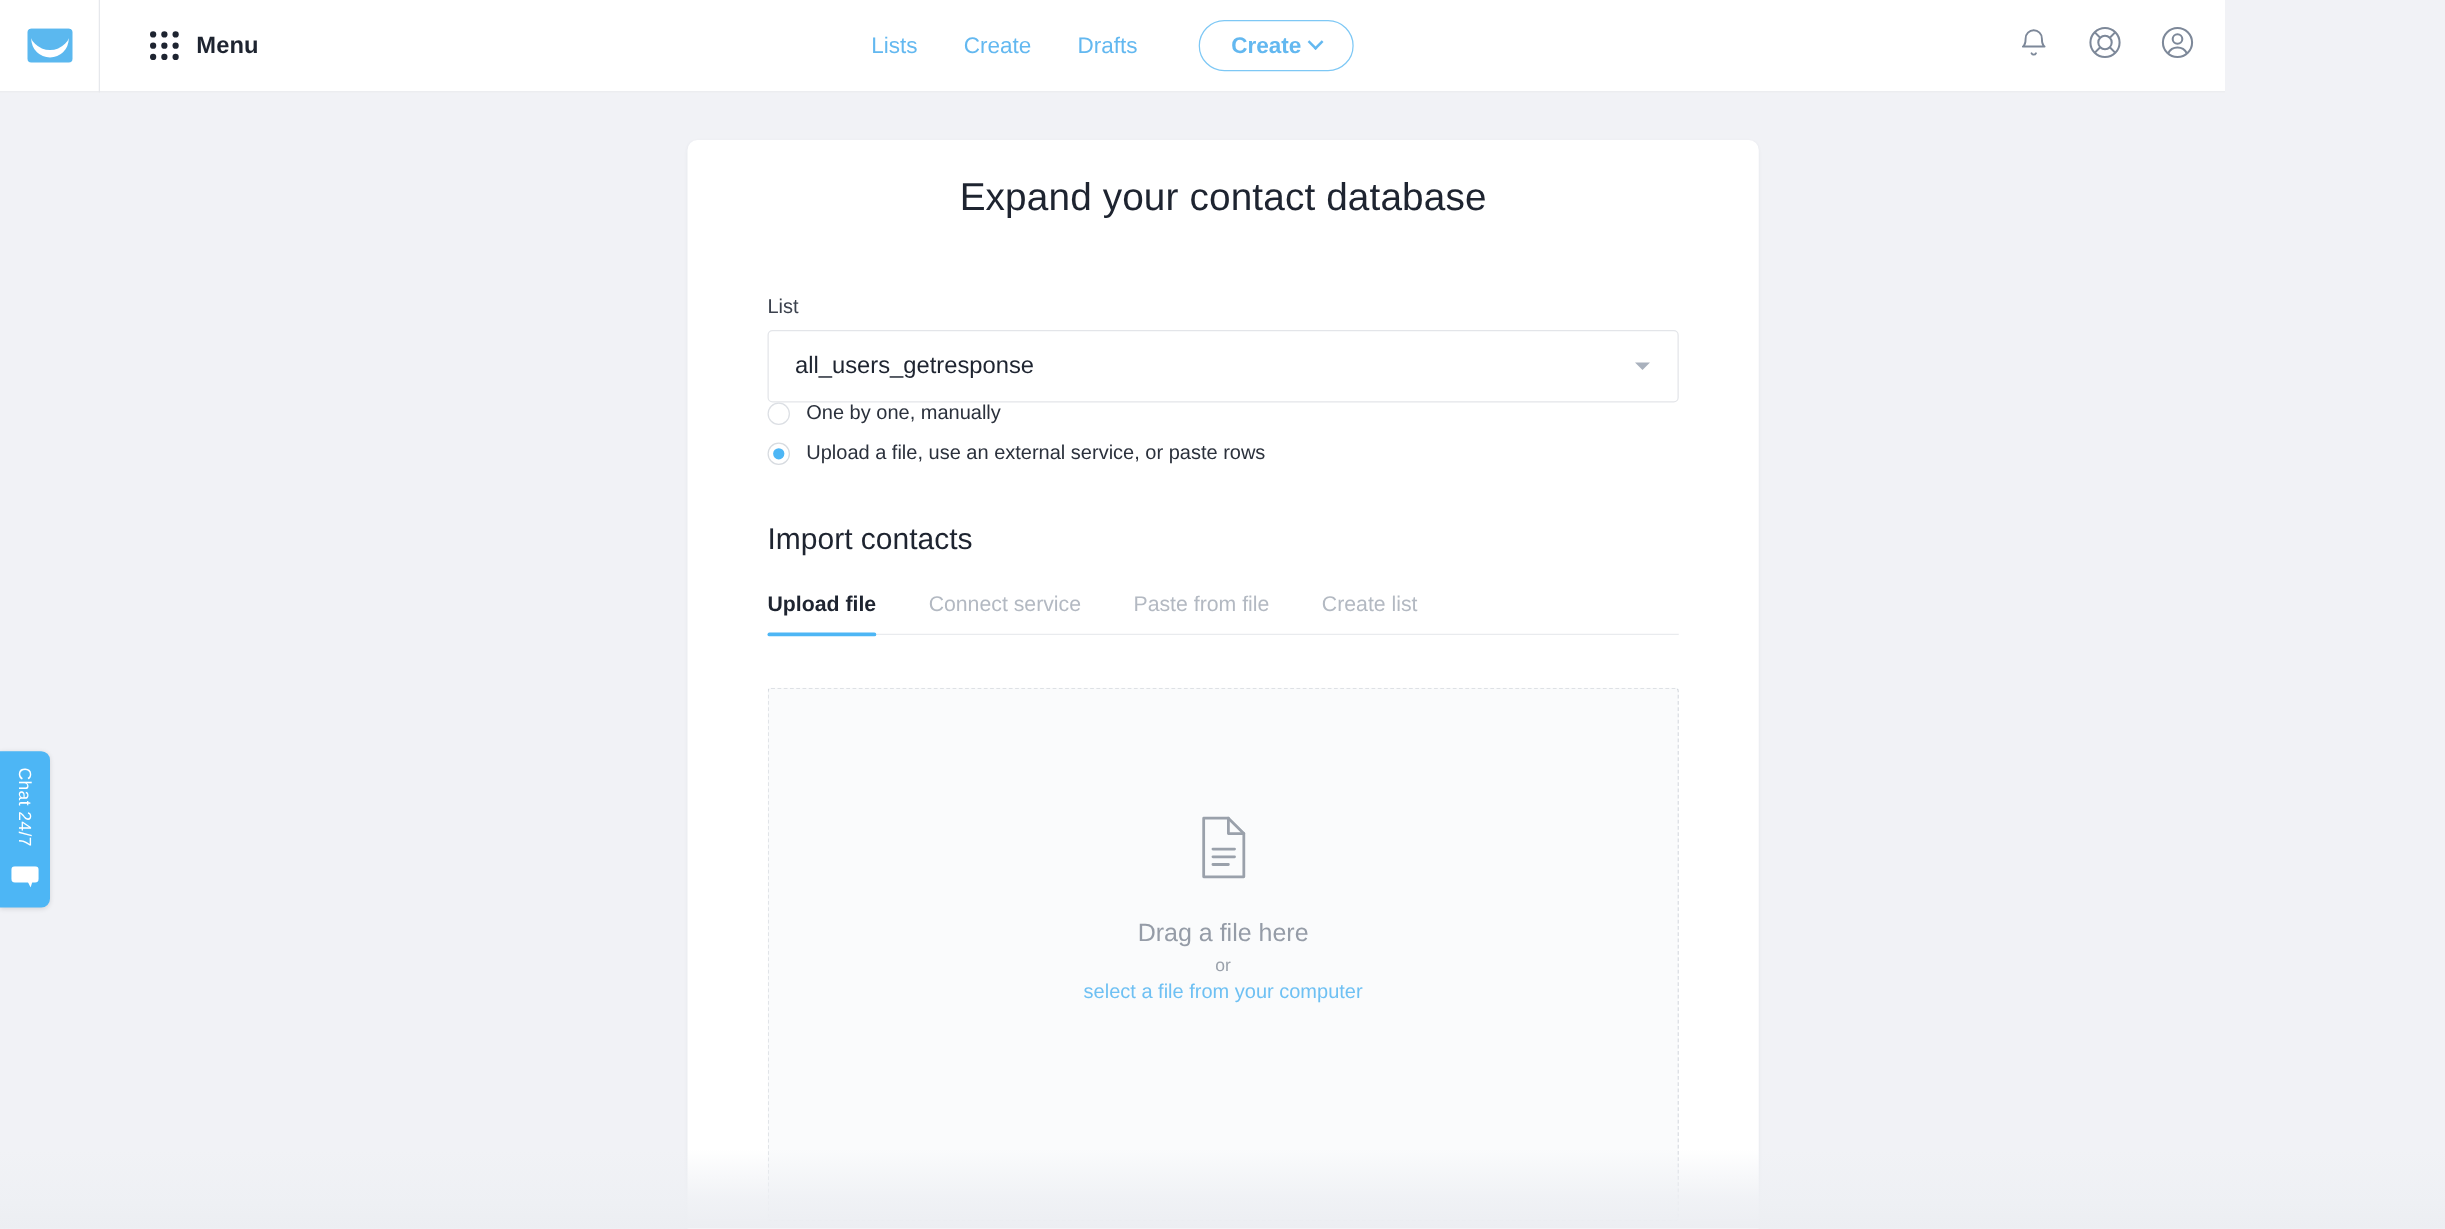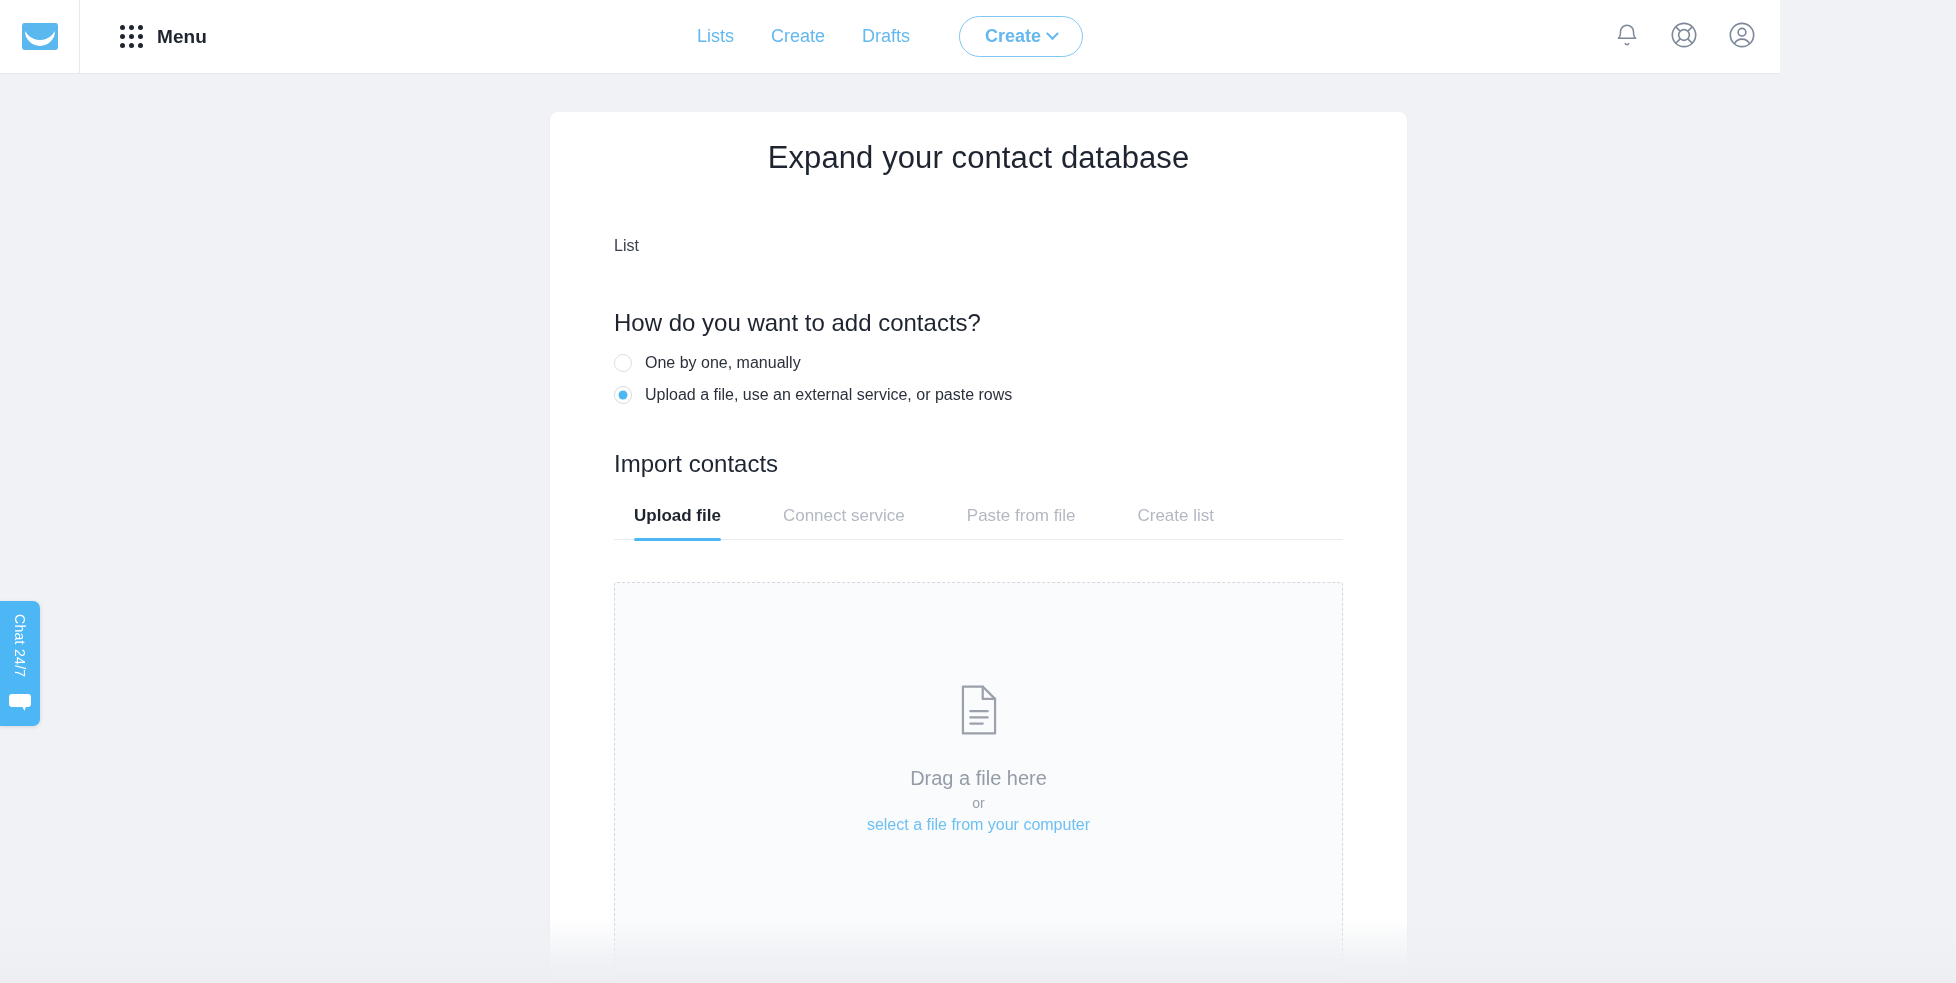--- a/index.html
+++ b/index.html
@@ -240,21 +240,20 @@
     border-bottom: 1px solid #e9ebee;
   }
   .tab {
     font-size: 17px;
     color: #b3b9c2;
     padding: 0 0 13px 0;
     margin-right: 42px;
     cursor: pointer;
     position: relative;
     white-space: nowrap;
-    margin-left: 20px;
   }
   .tab.active {
     color: #1e2430;
     font-weight: bold;
   }
   .tab.active::after {
     content: "";
     position: absolute;
     left: 0; right: 0; bottom: -2px;
     height: 3px;
@@ -393,22 +392,25 @@
   </div>
 </div>
 
 <div class="page">
 
   <div class="card">
 
     <h1 class="card-title">Expand your contact database</h1>
 
     <div class="field-label">List</div>
-
-    <h2 class="section-h">How do you want to add contacts?</h2>
+    <div class="select-box">
+      <span class="select-value">all_users_getresponse</span>
+      <span class="select-caret"></span>
+    </div>
+
 
     <div class="radio-row">
       <span class="radio"></span>
       <span class="radio-label">One by one, manually</span>
     </div>
 
     <div class="radio-row">
       <span class="radio on"></span>
       <span class="radio-label">Upload a file, use an external service, or paste rows</span>
     </div>

